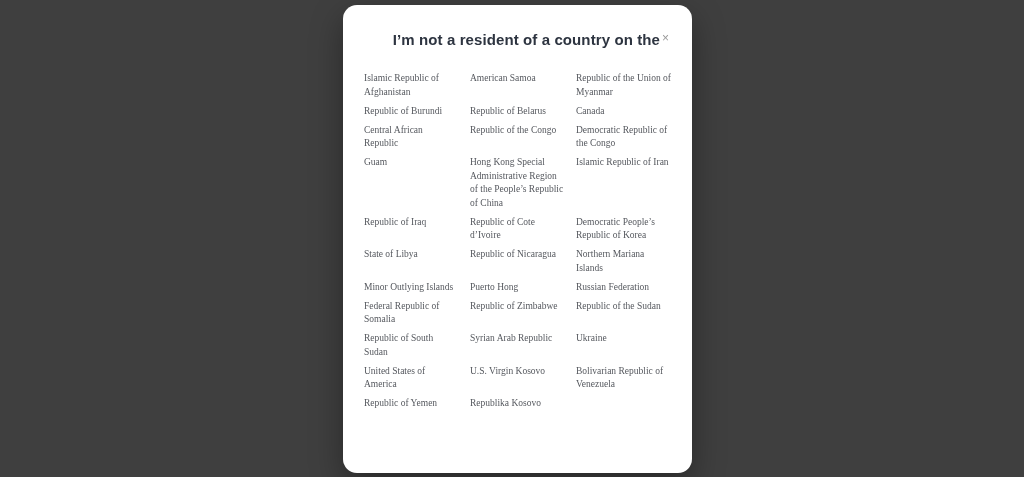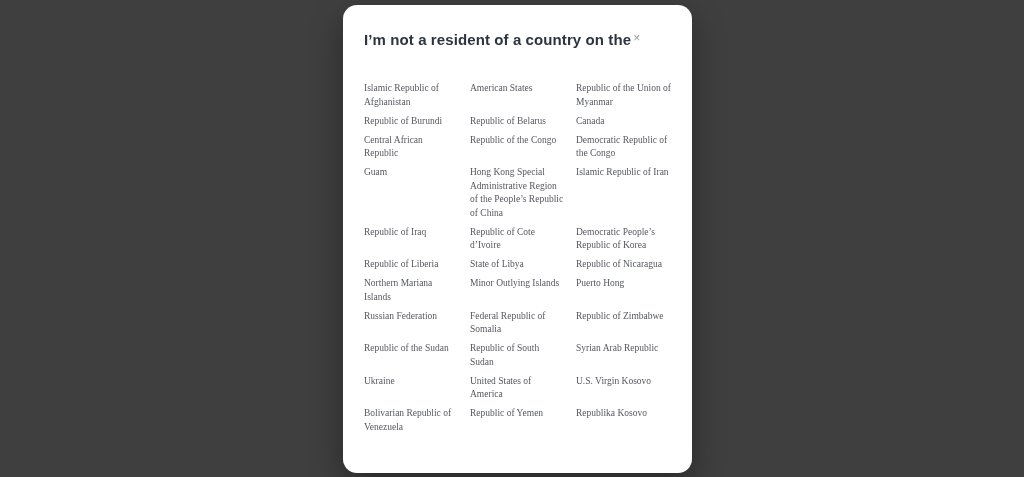--- a/index.html
+++ b/index.html
@@ -17,22 +17,22 @@
     width: 349px;
     height: 468px;
     background: #ffffff;
     border-radius: 14px;
     padding: 23px 21px 10px 21px;
     box-shadow: 0 12px 32px rgba(0,0,0,0.35);
   }
   .modal-header {
     display: flex;
     align-items: flex-start;
-    justify-content: flex-start;
-    margin-bottom: 31px;
+    justify-content: flex-end;
+    margin-bottom: 21px;
   }
   .modal-title {
     font-size: 15px;
     font-weight: 700;
     line-height: 23px;
     color: #2d3440;
     letter-spacing: 0.1px;
   }
   .close-btn {
     border: none;
@@ -61,35 +61,34 @@
 </head>
 <body style="background: rgb(63, 63, 63);">
 
 <div class="modal">
   <div class="modal-header">
     <h1 class="modal-title"><span>I’m not a resident of a country on the</span><br></h1>
     <button class="close-btn">×</button>
   </div>
   <div class="country-grid">
       <div class="country">Islamic Republic of Afghanistan</div>
-      <div class="country">American States</div>
+      <div class="country">American Samoa</div>
       <div class="country">Republic of the Union of Myanmar</div>
       <div class="country">Republic of Burundi</div>
       <div class="country">Republic of Belarus</div>
       <div class="country">Canada</div>
       <div class="country">Central African Republic</div>
       <div class="country">Republic of the Congo</div>
       <div class="country">Democratic Republic of the Congo</div>
       <div class="country">Guam</div>
       <div class="country">Hong Kong Special Administrative Region of the People’s Republic of China</div>
       <div class="country">Islamic Republic of Iran</div>
       <div class="country">Republic of Iraq</div>
       <div class="country">Republic of Cote d’Ivoire</div>
       <div class="country">Democratic People’s Republic of Korea</div>
-      <div class="country">Republic of Liberia</div>
       <div class="country">State of Libya</div>
       <div class="country">Republic of Nicaragua</div>
       <div class="country">Northern Mariana Islands</div>
       <div class="country">Minor Outlying Islands</div>
       <div class="country">Puerto Hong</div>
       <div class="country">Russian Federation</div>
       <div class="country">Federal Republic of Somalia</div>
       <div class="country">Republic of Zimbabwe</div>
       <div class="country">Republic of the Sudan</div>
       <div class="country">Republic of South Sudan</div>

